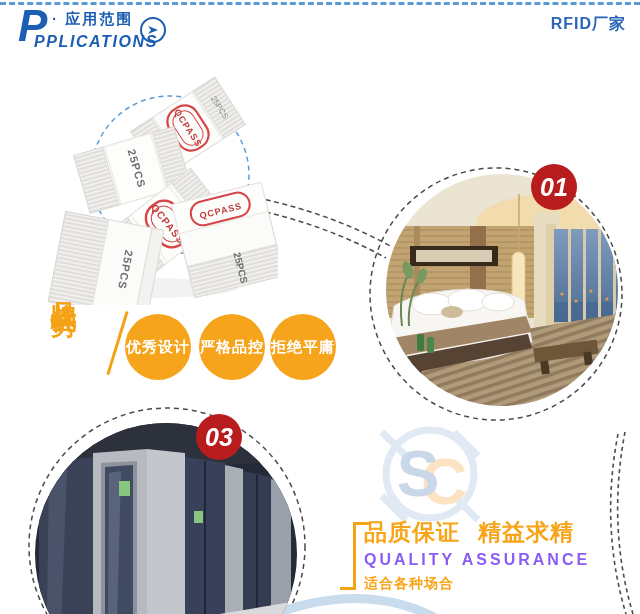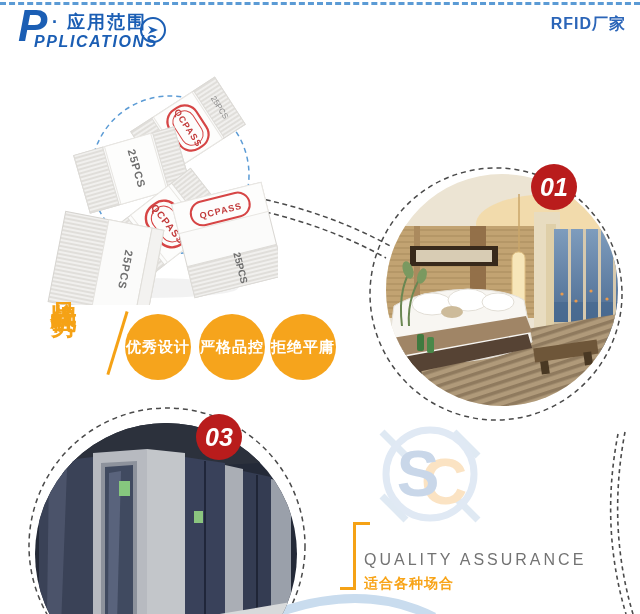--- a/index.html
+++ b/index.html
@@ -2,21 +2,21 @@
 <html><head>
 <meta charset="utf-8">
 <style>
   html,body{margin:0;padding:0;background:#ffffff;}
   #page{position:relative;width:640px;height:614px;background:#ffffff;overflow:hidden;
         font-family:"Liberation Sans",sans-serif;}
   .abs{position:absolute;}
   
   #top-dash{left:0;top:2px;width:640px;height:0;border-top:3px dashed #5b9bd5;}
   #hdr-p{left:18px;top:4px;font-size:44px;font-weight:bold;font-style:italic;color:#1b5eb4;line-height:1;}
-  #hdr-cn{left:52px;top:10px;font-size:18px;font-weight:bold;color:#1b5eb4;letter-spacing:2px;}
+  #hdr-cn{left:52px;top:10px;font-size:15px;font-weight:bold;color:#1b5eb4;letter-spacing:2px;}
   #hdr-en{left:34px;top:33px;font-size:16px;font-weight:bold;font-style:italic;color:#1b5eb4;letter-spacing:1.6px;}
   #hdr-arrow{left:140px;top:17px;width:22px;height:22px;border:2px solid #1b5eb4;border-radius:50%;
              display:flex;align-items:center;justify-content:center;}
   #hdr-right{right:14px;top:14px;font-size:16px;font-weight:bold;color:#2b65b8;letter-spacing:1px;}
   
   #decor{left:0;top:0;z-index:1;}
   #hotel{left:386px;top:174px;z-index:2;}
   #elev{left:35px;top:423px;z-index:2;}
   #sc{left:374px;top:420px;z-index:2;}
   #boxes{left:28px;top:70px;z-index:3;}
@@ -36,21 +36,21 @@
   #pill0{left:125px;top:314px;text-align:center;}
   #pill1{left:199px;top:314px;}
   #pill2{left:270px;top:314px;}
   
   #quality{left:340px;top:516px;width:300px;height:84px;z-index:5;}
   #q-br-top{left:13px;top:6px;width:17px;height:3px;background:#f5a216;}
   #q-br-vert{left:13px;top:6px;width:3px;height:68px;background:#f5a216;}
   #q-br-bot{left:0;top:71px;width:16px;height:3px;background:#f5a216;}
   #q-title{left:24px;top:1px;font-size:23px;font-weight:bold;color:#f8a418;letter-spacing:1px;white-space:nowrap;}
   #q-title .gap{display:inline-block;width:18px;}
-  #q-sub{left:24px;top:35px;font-size:16px;font-weight:normal;color:#737373;letter-spacing:3px;}
+  #q-sub{left:24px;top:35px;font-size:16px;font-weight:bold;color:#8b5cf6;letter-spacing:3px;}
   #q-note{left:24px;top:59px;font-size:14px;font-weight:bold;color:#f8a418;letter-spacing:1px;}
 </style>
 </head>
 <body>
 
 <div id="page">
 
   <svg id="decor" class="abs" width="640" height="614" viewBox="0 0 640 614">
     <circle cx="170" cy="175" r="79" fill="none" stroke="#5b9bd5" stroke-width="1.5" stroke-dasharray="5 4"></circle>
     <path d="M224,192 C280,200 340,218 392,247" fill="none" stroke="#4a4a4a" stroke-width="1.5" stroke-dasharray="5 3.5"></path>
@@ -238,17 +238,18 @@
   <div id="brand-title" class="abs">品牌优势</div>
   <div id="brand-slash" class="abs"></div>
   <div id="pill0" class="abs pill">优秀设计</div>
   <div id="pill1" class="abs pill">严格品控</div>
   <div id="pill2" class="abs pill">拒绝平庸</div>
 
   <div id="quality" class="abs">
     <div id="q-br-top" class="abs"></div>
     <div id="q-br-vert" class="abs"></div>
     <div id="q-br-bot" class="abs"></div>
+    <div id="q-title" class="abs"><span>品质保证</span><span class="gap"></span><span>精益求精</span></div>
     <div id="q-sub" class="abs">QUALITY  ASSURANCE</div>
     <div id="q-note" class="abs">适合各种场合</div>
   </div>
 
 </div>
 
 </body></html>

